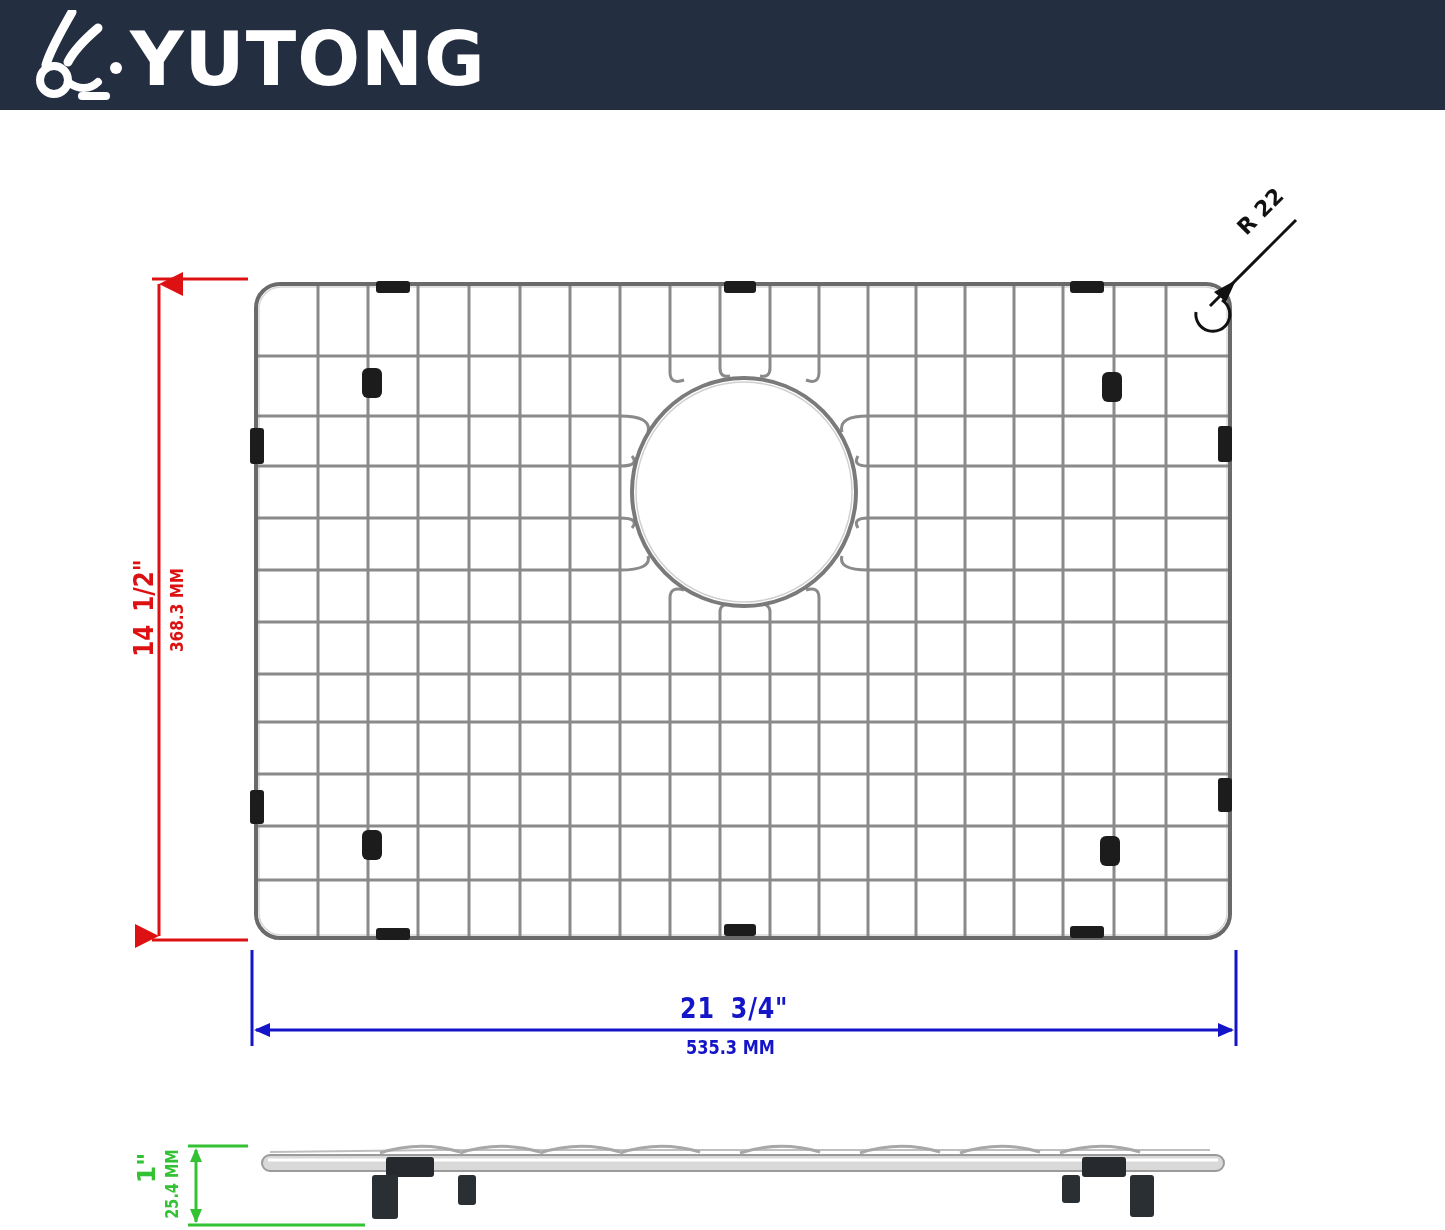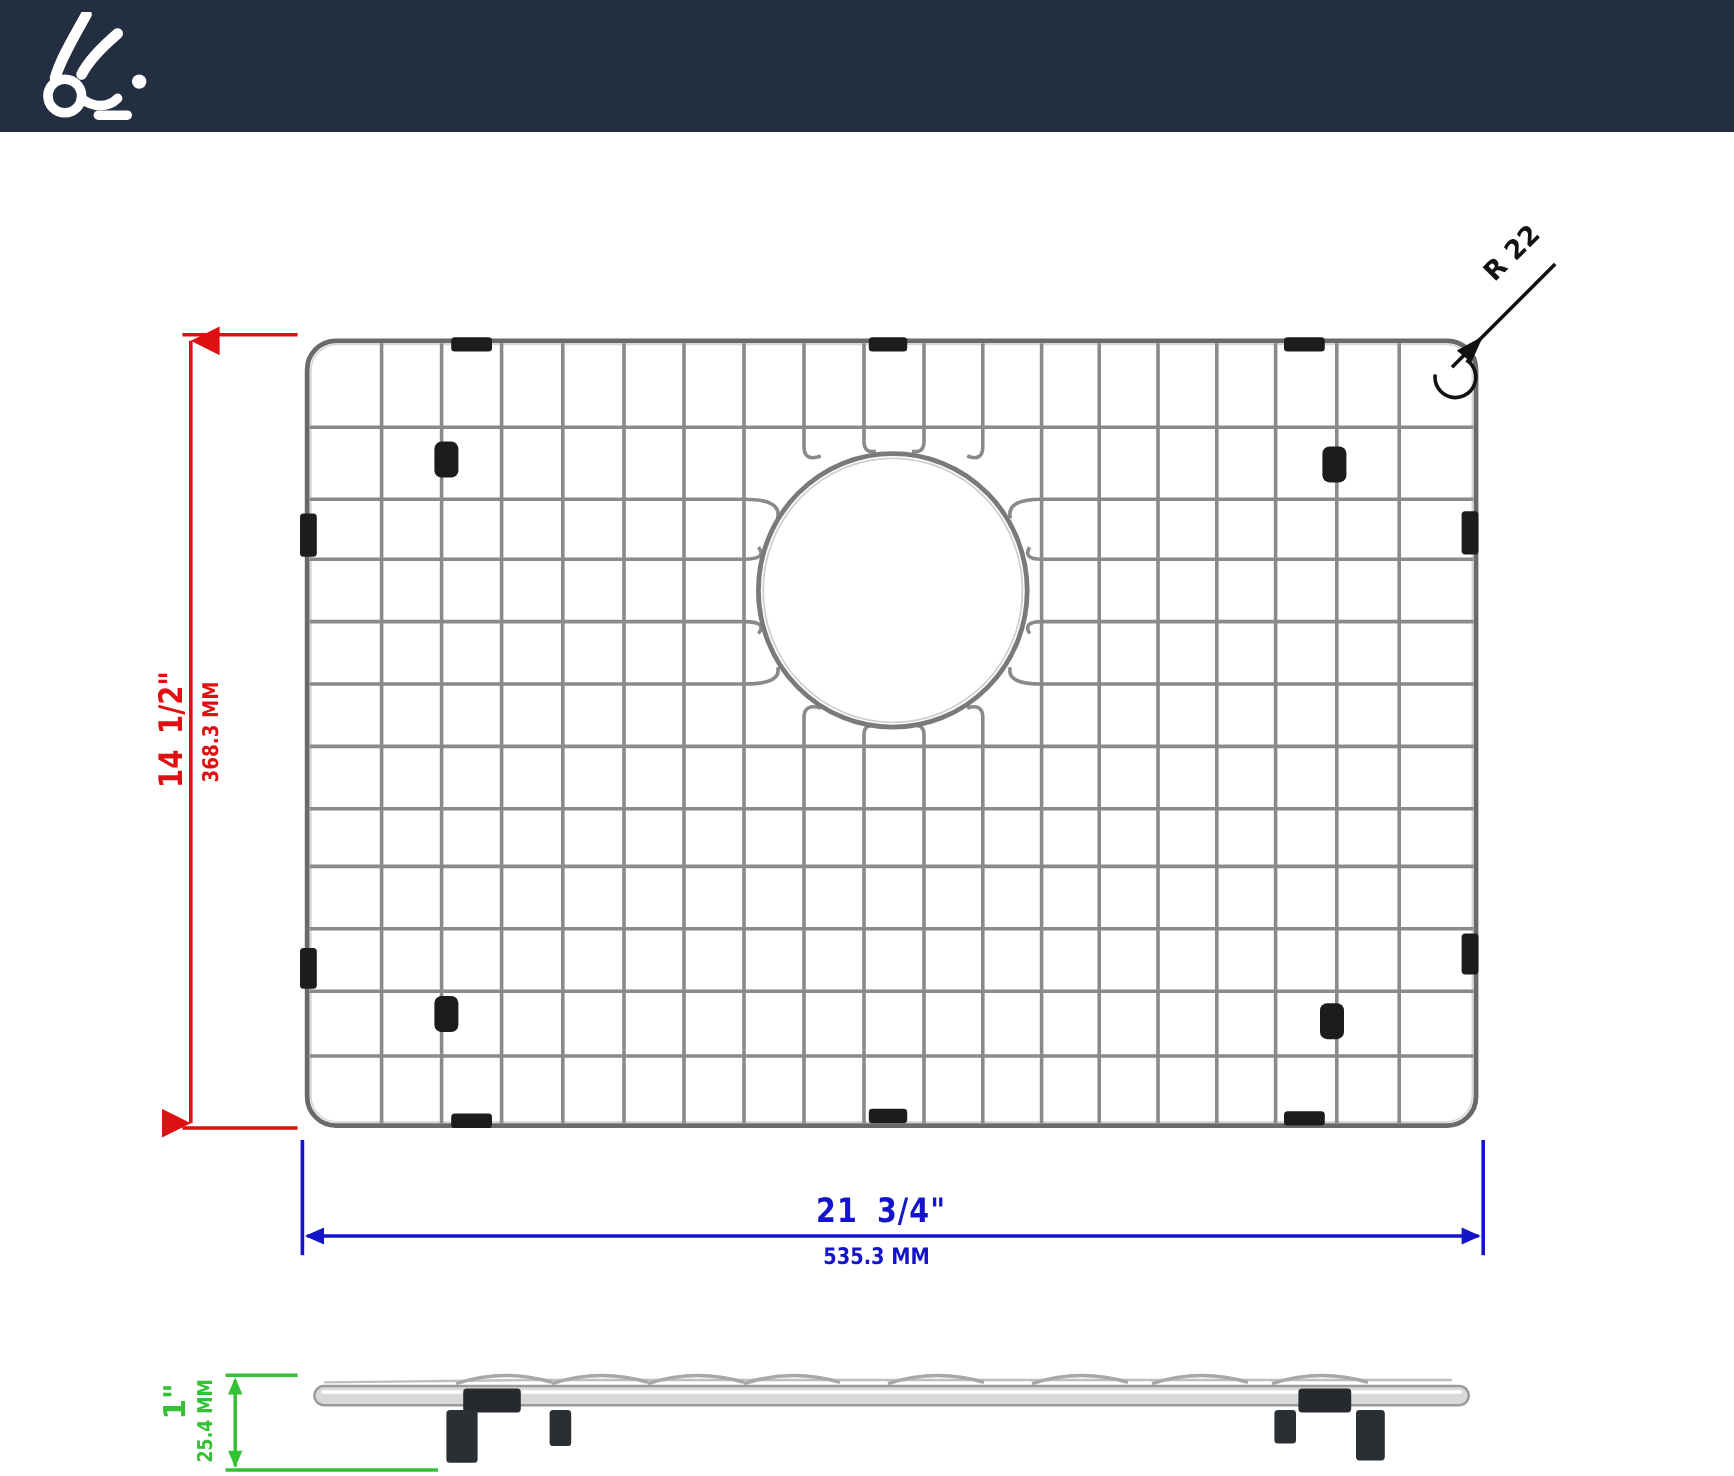--- a/index.html
+++ b/index.html
@@ -22,20 +22,21 @@
 
 <div class="header">
   <svg class="logo-mark" viewBox="0 0 92 90">
     <path d="M40 2 C 30 20, 18 40, 14 55" stroke="#fff" stroke-width="9" fill="none" stroke-linecap="round"></path>
     <path d="M66 18 C 52 30, 42 40, 36 52" stroke="#fff" stroke-width="9" fill="none" stroke-linecap="round"></path>
     <circle cx="22" cy="70" r="14" stroke="#fff" stroke-width="8" fill="none"></circle>
     <path d="M36 72 C 46 80, 58 80, 66 72" stroke="#fff" stroke-width="8" fill="none" stroke-linecap="round"></path>
     <path d="M50 86 L 74 86" stroke="#fff" stroke-width="8" stroke-linecap="round"></path>
     <circle cx="84" cy="58" r="6" fill="#fff"></circle>
   </svg>
+  <div class="brand">YUTONG</div>
 </div>
 
 <svg class="drawing" width="1445" height="1120" viewBox="0 110 1445 1120">
   <defs>
     <marker id="arrRed" viewBox="0 0 10 10" refX="5" refY="0" markerWidth="8" markerHeight="10" orient="auto-start-reverse">
       <path d="M0,10 L5,0 L10,10 z" fill="#dd1111"></path>
     </marker>
   </defs>
 
   <g stroke="#8a8a8a" stroke-width="3" fill="none">

